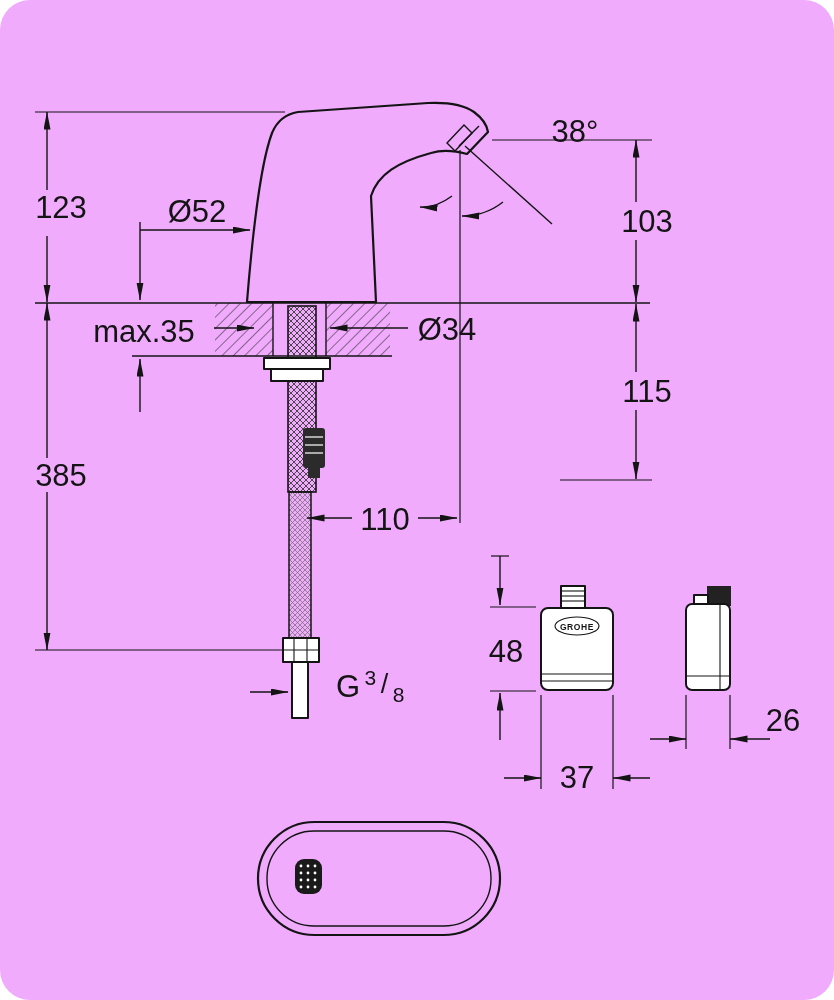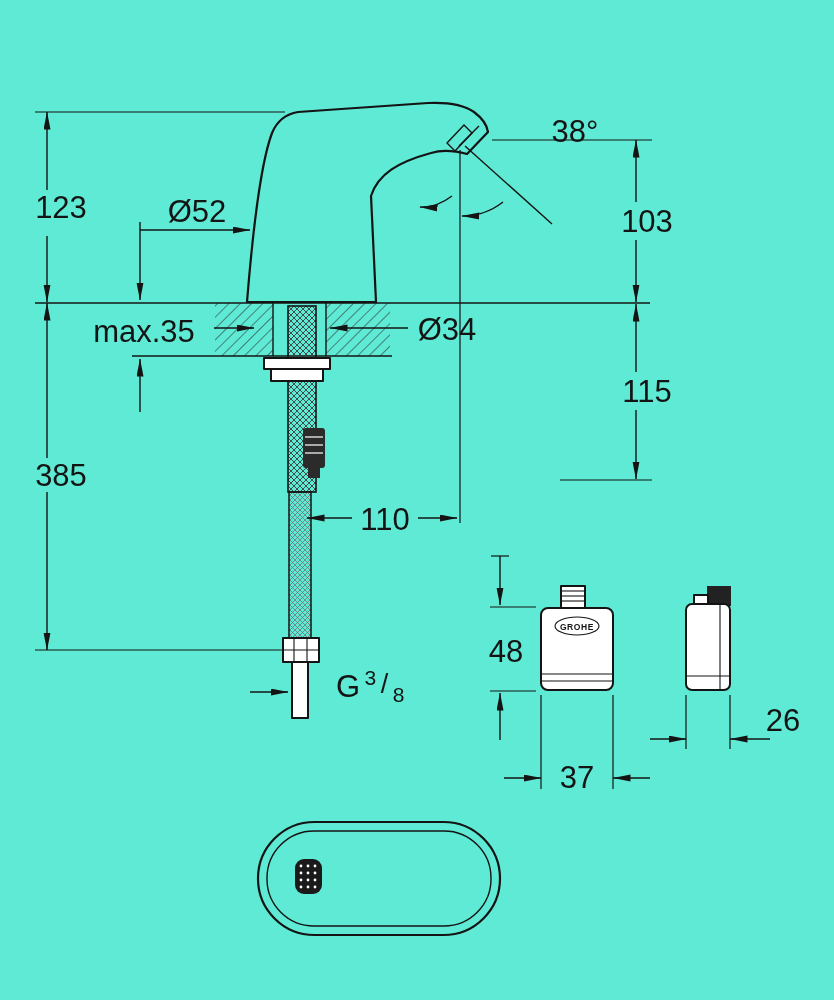--- a/index.html
+++ b/index.html
@@ -1,16 +1,16 @@
 <!DOCTYPE html>
 <html><head>
 <meta charset="utf-8">
 <style>
   html,body { margin:0; padding:0; background:#ffffff; }
-  .canvas { position:relative; width:834px; height:1000px; background:#5eead4; overflow:hidden; }
+  .canvas { position:relative; width:834px; height:1000px; background:#f0abfc; overflow:hidden;border-radius:30px; }
   svg { display:block; }
   text { font-family:"Liberation Sans","DejaVu Sans",sans-serif; fill:#141414; }
   .dim  { font-size:31px; }
   .sup  { font-size:21px; }
   .slash{ font-size:27px; }
   .logo { font-size:8.5px; letter-spacing:0.6px; font-weight:bold; }
   .obj   { stroke:#141414; stroke-width:2.2; fill:none; stroke-linejoin:round; }
   .objf  { stroke:#141414; stroke-width:2;   fill:#ffffff; stroke-linejoin:round; }
   .objt  { stroke:#141414; stroke-width:1.4; fill:none; }
   .dl    { stroke:#141414; stroke-width:1.4; fill:none; }

